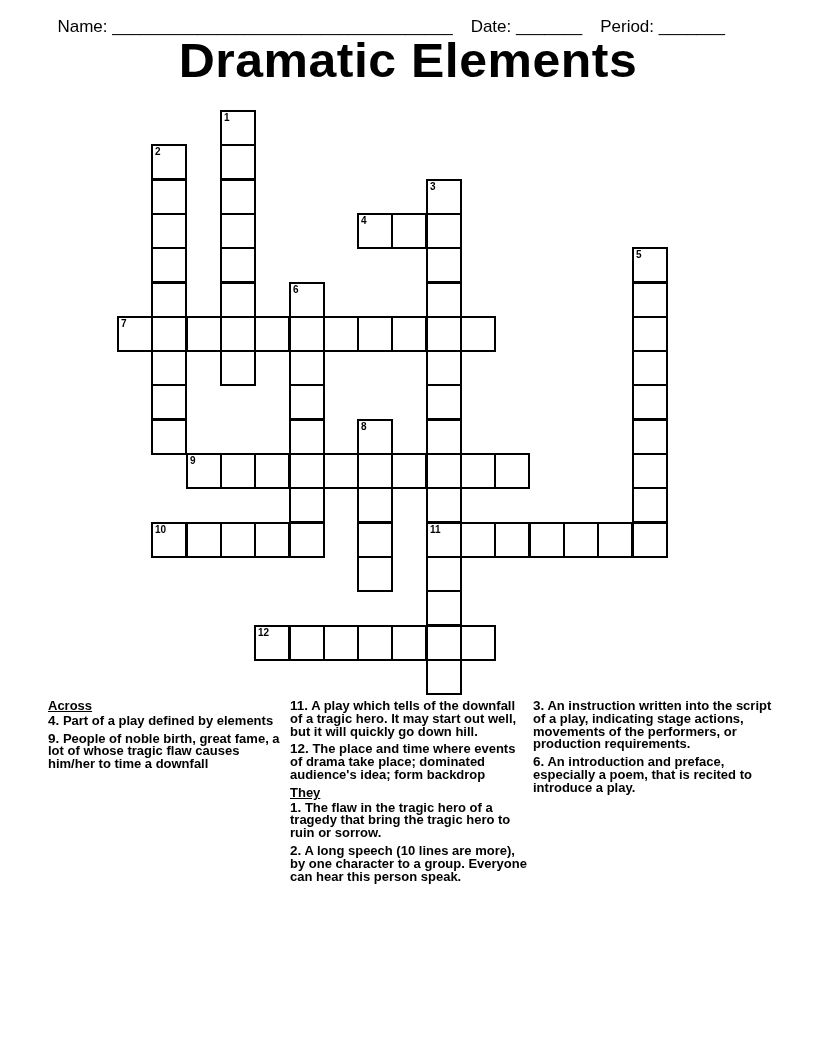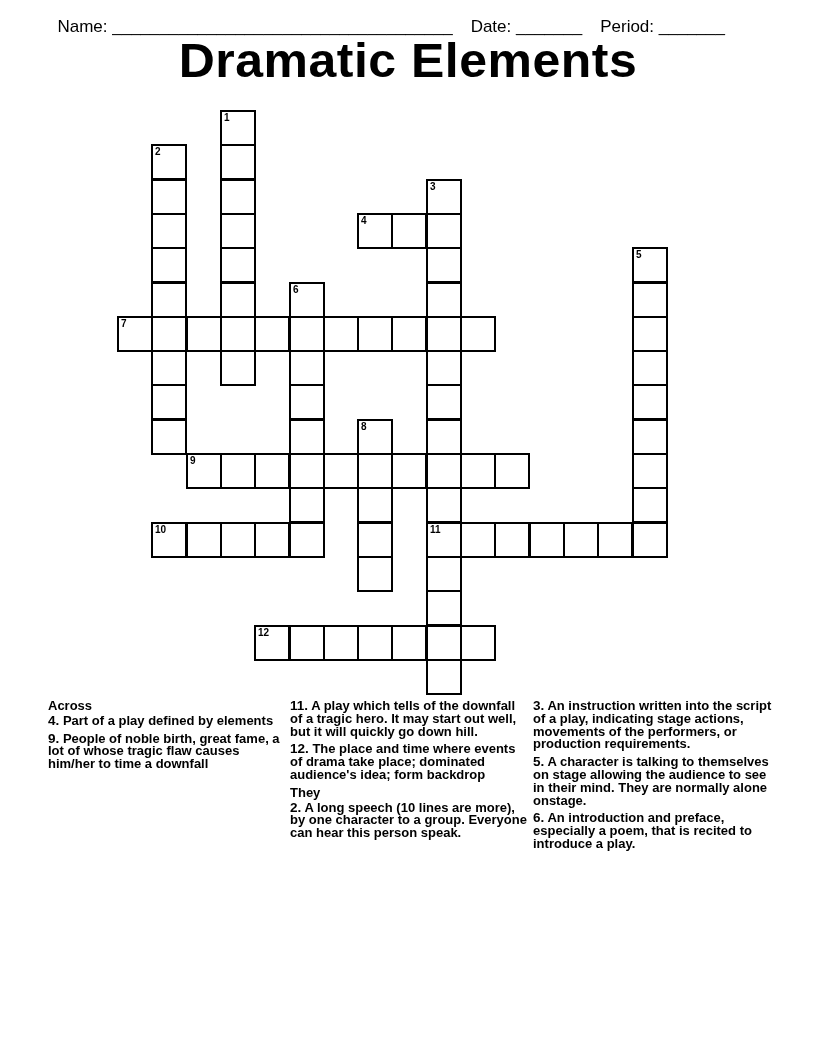--- a/index.html
+++ b/index.html
@@ -5,21 +5,21 @@
   html, body { margin: 0; padding: 0; background: #ffffff; }
   body { width: 816px; height: 1056px; position: relative; overflow: hidden; font-family: "Liberation Sans", sans-serif; color: #000; }
   .header-line { position: absolute; top: 0; left: 48px; font-size: 17px; line-height: 18px; white-space: pre; }
   .header-line span { white-space: pre; }
   .title { position: absolute; top: 32px; left: 0; width: 816px; text-align: center; font-size: 49px; font-weight: bold; letter-spacing: 0.5px; transform: scaleX(1.02); }
   .grid { position: absolute; left: 0; top: 0; width: 816px; height: 700px; }
   .cell { position: absolute; box-sizing: border-box; border: 2px solid #000; background: #fff; }
   .cell input { position: absolute; inset: 0; width: 100%; height: 100%; border: none; background: transparent; text-align: center; font-family: "Liberation Sans", sans-serif; font-size: 18px; font-weight: bold; text-transform: uppercase; outline: none; padding: 0; }
   .num { position: absolute; top: 1px; left: 2px; font-size: 10px; font-weight: bold; line-height: 10px; pointer-events: none; }
   .clue-col { position: absolute; top: 700px; font-size: 13px; font-weight: bold; line-height: 12.8px; }
-  .clue-col .heading { display: block; margin-bottom: 2px; }
+  .clue-col .heading { text-decoration: underline; display: block; margin-bottom: 2px; }
   .clue { display: block; margin-bottom: 5px; }
   .clue .n { font-size: 13.5px; }
 </style>
 </head>
 <body>
 
 <div class="header-line">
   <span>Name:</span><span> ____________________________________</span><span style="display:inline-block;width:18px"></span><span>Date:</span><span> _______</span><span style="display:inline-block;width:18px"></span><span>Period:</span><span> _______</span>
 </div>
 
@@ -298,20 +298,20 @@
 <div class="clue-col" style="left:48px; width:240px;">
   <span class="heading">Across</span>
   <span class="clue"><span class="n">4.</span><span> Part of a play defined by elements</span></span>
   <span class="clue"><span class="n">9.</span><span> People of noble birth, great fame, a lot of whose tragic flaw causes him/her to time a downfall</span></span>
 </div>
 
 <div class="clue-col" style="left:290px; width:240px; top:700px;">
   <span class="clue"><span class="n">11.</span><span> A play which tells of the downfall of a tragic hero. It may start out well, but it will quickly go down hill.</span></span>
   <span class="clue"><span class="n">12.</span><span> The place and time where events of drama take place; dominated audience's idea; form backdrop</span></span>
   <span class="heading">They</span>
+  <span class="clue"><span class="n">1.</span><span> The flaw in the tragic hero of a tragedy that bring the tragic hero to ruin or sorrow.</span></span>
   <span class="clue"><span class="n">2.</span><span> A long speech (10 lines are more), by one character to a group. Everyone can hear this person speak.</span></span>
 </div>
 
 <div class="clue-col" style="left:533px; width:240px; top:700px;">
   <span class="clue"><span class="n">3.</span><span> An instruction written into the script of a play, indicating stage actions, movements of the performers, or production requirements.</span></span>
-  <span class="clue"><span class="n">5.</span><span> A character is talking to themselves on stage allowing the audience to see in their mind. They are normally alone onstage.</span></span>
   <span class="clue"><span class="n">6.</span><span> An introduction and preface, especially a poem, that is recited to introduce a play.</span></span>
 </div>
 
 </body></html>

